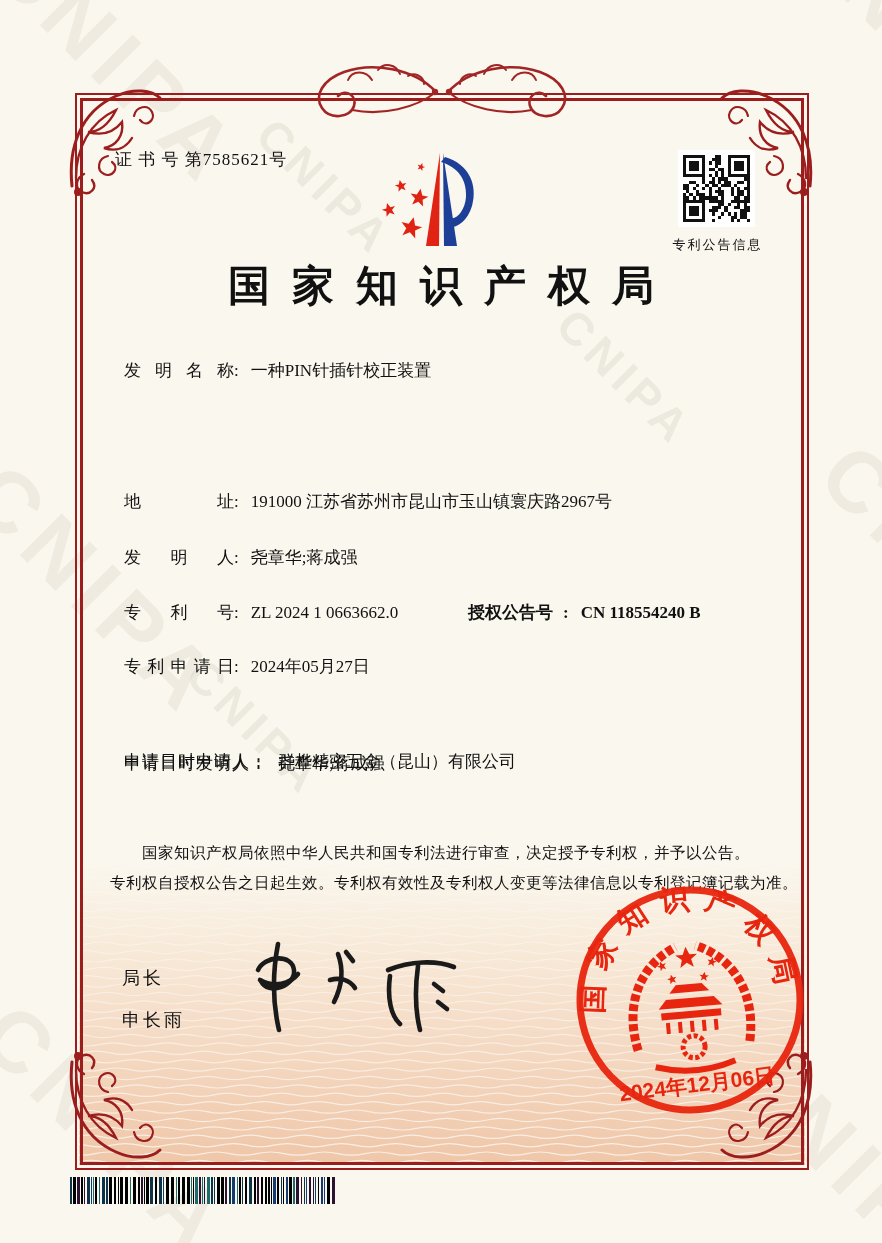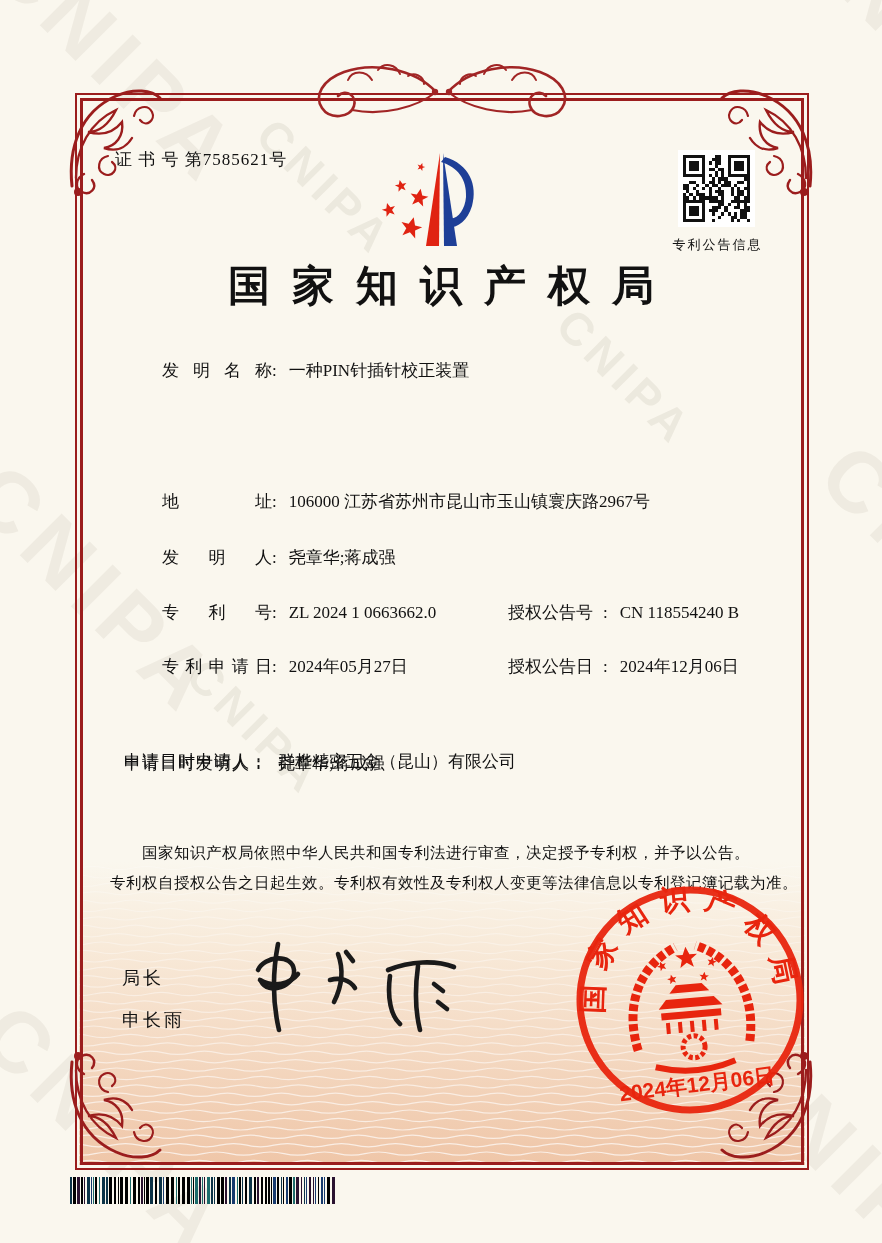--- a/index.html
+++ b/index.html
@@ -24,24 +24,24 @@
   .qr{position:absolute;left:678px;top:150px;width:77px;height:77px;background:#fff;padding:5px;z-index:3;
       display:grid;grid-template-columns:repeat(21,1fr);grid-template-rows:repeat(21,1fr);box-sizing:border-box;}
   .qr div{width:100%;height:100%;}
   .qr .on{background:#111;}
   .qr-caption{position:absolute;left:650px;top:236px;width:135px;text-align:center;font-size:13px;
               letter-spacing:2px;z-index:3;}
   .title{position:absolute;left:0;right:0;top:258px;text-align:center;font-size:42px;font-weight:bold;
          letter-spacing:22px;padding-left:22px;z-index:3;}
   
   .row{position:absolute;left:124px;font-size:17px;z-index:3;white-space:nowrap;}
-  .lbl{display:inline-block;width:110px;text-align:justify;text-align-last:justify;margin-left:38px;}
+  .lbl{display:inline-block;width:110px;text-align:justify;text-align-last:justify;}
   .colon{display:inline-block;margin-right:12px;}
   .lbl-long{display:inline-block;margin-right:10px;letter-spacing:1px;}
-  .row-r{position:absolute;left:508px;top:0;font-size:17px;white-space:nowrap;}
+  .row-r{position:absolute;left:468px;top:0;font-size:17px;white-space:nowrap;font-weight:bold;}
   .row-r .lblr{display:inline-block;margin-right:10px;}
   
   .stmt{position:absolute;left:110px;top:838px;width:668px;z-index:3;font-size:15.5px;line-height:30px;
         letter-spacing:0.5px;}
   .stmt .l1{padding-left:32px;white-space:nowrap;}
   .stmt .l2{white-space:nowrap;}
   
   .sig-title{position:absolute;left:122px;top:966px;font-size:18px;letter-spacing:3px;z-index:3;}
   .sig-name{position:absolute;left:122px;top:1008px;font-size:18px;letter-spacing:3px;z-index:3;}
   .sig-script{position:absolute;left:238px;top:928px;z-index:3;}
@@ -611,37 +611,34 @@
       <div class="on"></div>
     </div>
   <div class="qr-caption">专利公告信息</div>
 
   <div class="title">国家知识产权局</div>
 
   <div class="row" style="top:359px">
     <span class="lbl">发明名称</span><span class="colon">:</span><span class="val">一种PIN针插针校正装置</span>
   </div>
   <div class="row" style="top:490px">
-    <span class="lbl">地址</span><span class="colon">:</span><span class="val">106000 江苏省苏州市昆山市玉山镇寰庆路2967号</span>
+    <span class="lbl">地址</span><span class="colon">:</span><span class="val">191000 江苏省苏州市昆山市玉山镇寰庆路2967号</span>
   </div>
   <div class="row" style="top:546px">
     <span class="lbl">发明人</span><span class="colon">:</span><span class="val">尧章华;蒋成强</span>
   </div>
 
   <div class="row" style="top:601px">
     <span class="lbl">专利号</span><span class="colon">:</span><span class="val">ZL 2024 1 0663662.0</span>
   </div>
   <div class="row-r" style="top:601px">
     <span class="lblr">授权公告号</span><span class="colon">:</span><span class="val">CN 118554240 B</span>
   </div>
   <div class="row" style="top:655px">
     <span class="lbl">专利申请日</span><span class="colon">:</span><span class="val">2024年05月27日</span>
-  </div>
-  <div class="row-r" style="top:655px">
-    <span class="lblr">授权公告日</span><span class="colon">:</span><span class="val">2024年12月06日</span>
   </div>
 
   <div class="row" style="top:750px">
     <span class="lbl-long">申请日时申请人：</span><span class="val">群桦精密五金（昆山）有限公司</span>
   </div>
   <div class="row" style="top:752px">
     <span class="lbl-long">申请日时发明人：</span><span class="val">尧章华;蒋成强</span>
   </div>
 
   <div class="stmt">

